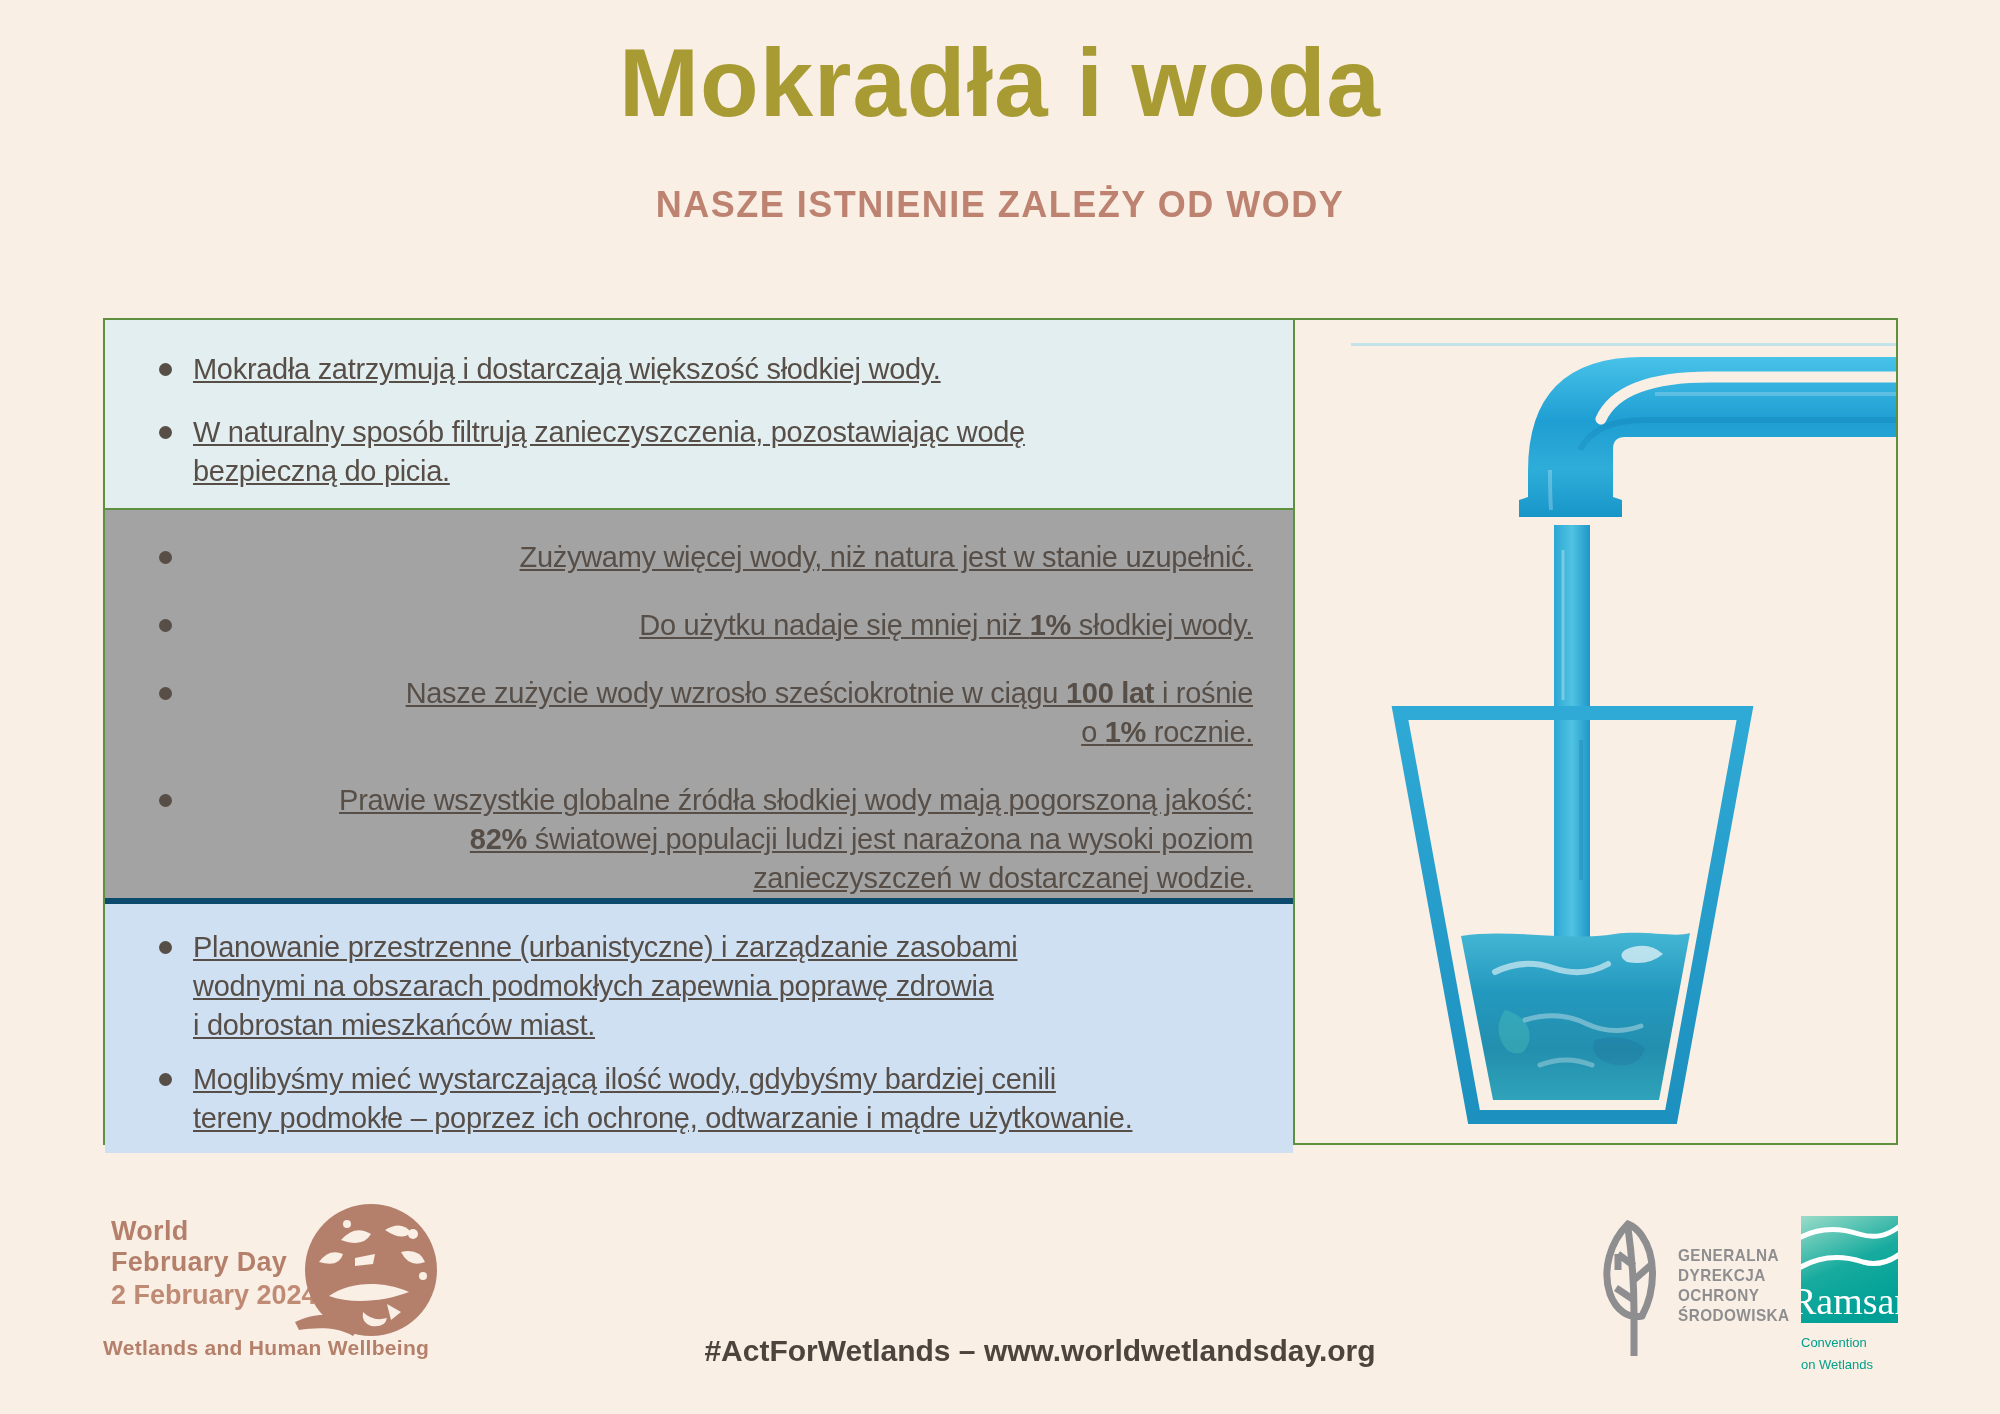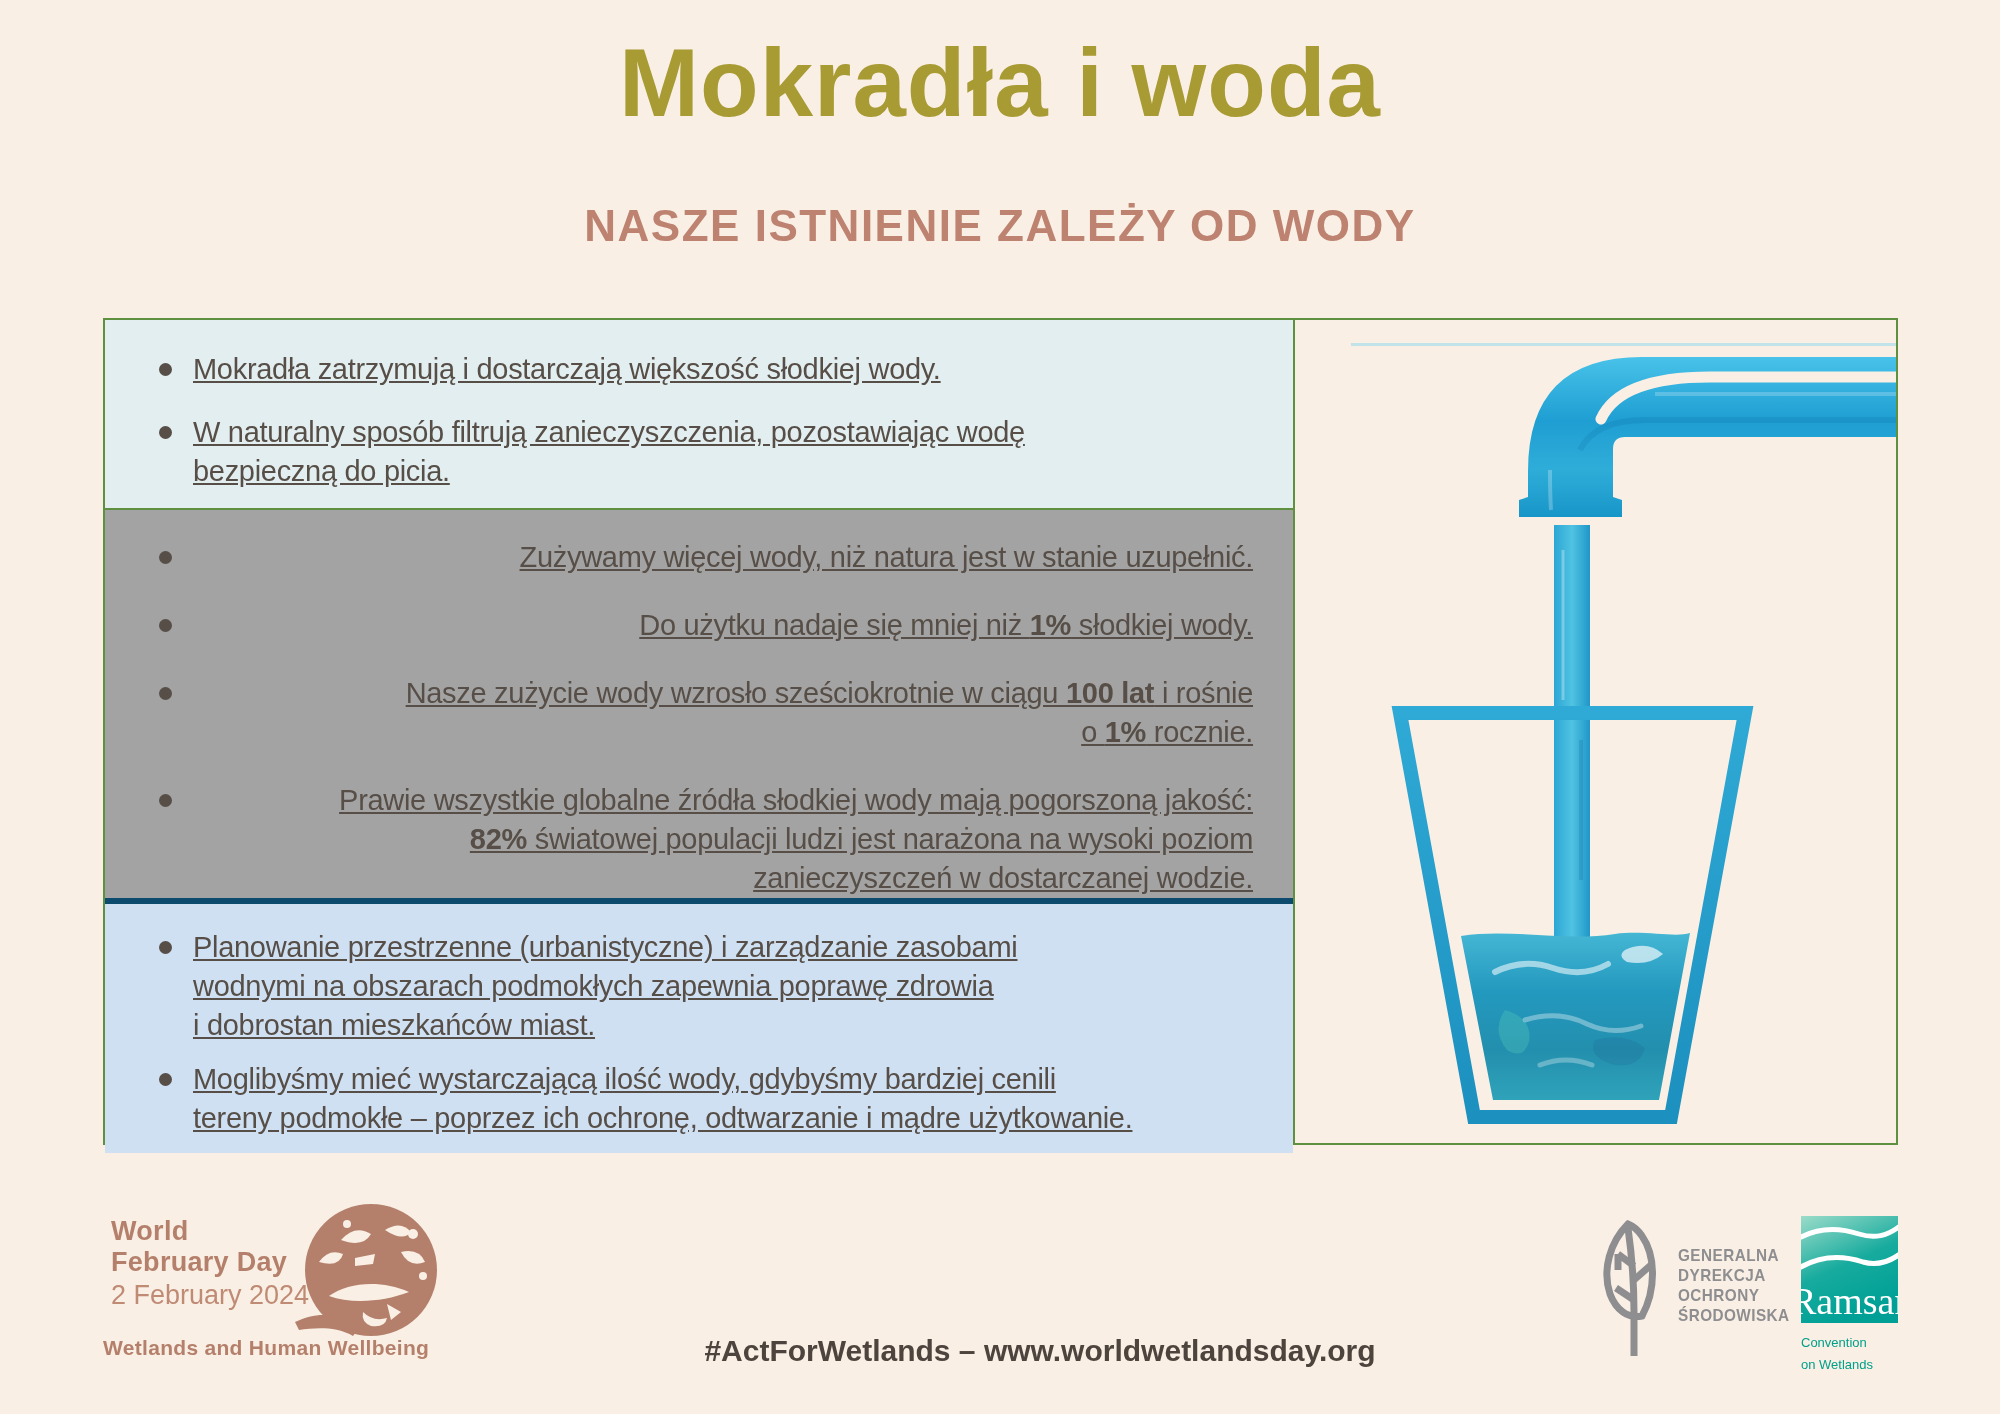--- a/index.html
+++ b/index.html
@@ -7,22 +7,22 @@
     position:relative; width:2000px; height:1414px;
     background:#f9efe5; overflow:hidden;
     font-family:"Liberation Sans", sans-serif; color:#564e47;
   }
   .title{
     position:absolute; top:28px; left:0; right:0; margin:0;
     text-align:center; font-size:96px; font-weight:bold;
     color:#a89b33; letter-spacing:1px;
   }
   .subtitle{
-    position:absolute; top:184px; left:0; right:0; margin:17px;
-    text-align:center; font-size:44px; font-weight:bold;
+    position:absolute; top:184px; left:0; right:0; margin:0;
+    text-align:center; font-size:36px; font-weight:bold;
     color:#bd8270; letter-spacing:1.5px;
   }
   .content{
     position:absolute; left:103px; top:318px; width:1795px; height:827px;
     border:2px solid #5f9040; box-sizing:border-box; display:flex;
   }
   .col-left{
     width:1190px; display:flex; flex-direction:column;
     border-right:2px solid #5f9040; box-sizing:border-box;
   }
@@ -46,21 +46,21 @@
     width:13px; height:13px; border-radius:50%; background:#564e47;
   }
   .box li .b{font-weight:bold;}
   .col-right{flex:1; position:relative; background:#f9efe5;}
   .col-right svg{position:absolute; inset:0;}
 
   
   .wwd{position:absolute; left:103px; top:1200px; width:470px; height:170px;}
   .wwd-textcol{position:absolute; left:8px; top:16px; color:#b5806b;}
   .wwd-l1,.wwd-l2{font-size:27px; font-weight:bold; line-height:31px; letter-spacing:0.3px;}
-  .wwd-l3{font-size:27px; font-weight:normal; line-height:34px; color:#c08b75;}
+  .wwd-l3{font-size:27px; font-weight:bold; line-height:34px; color:#c08b75;}
   .wwd-tagline{
     position:absolute; left:0; top:136px; font-size:21px; font-weight:bold;
     color:#b5806b; letter-spacing:0.3px; white-space:nowrap;
   }
   .wwd-badge{position:absolute; left:186px; top:0;}
   .hashtag{
     position:absolute; top:1334px; left:1040px; transform:translateX(-50%);
     font-size:30px; font-weight:bold; color:#4d443e; white-space:nowrap;
   }
   .gdos{position:absolute; left:1598px; top:1216px; display:flex;}

